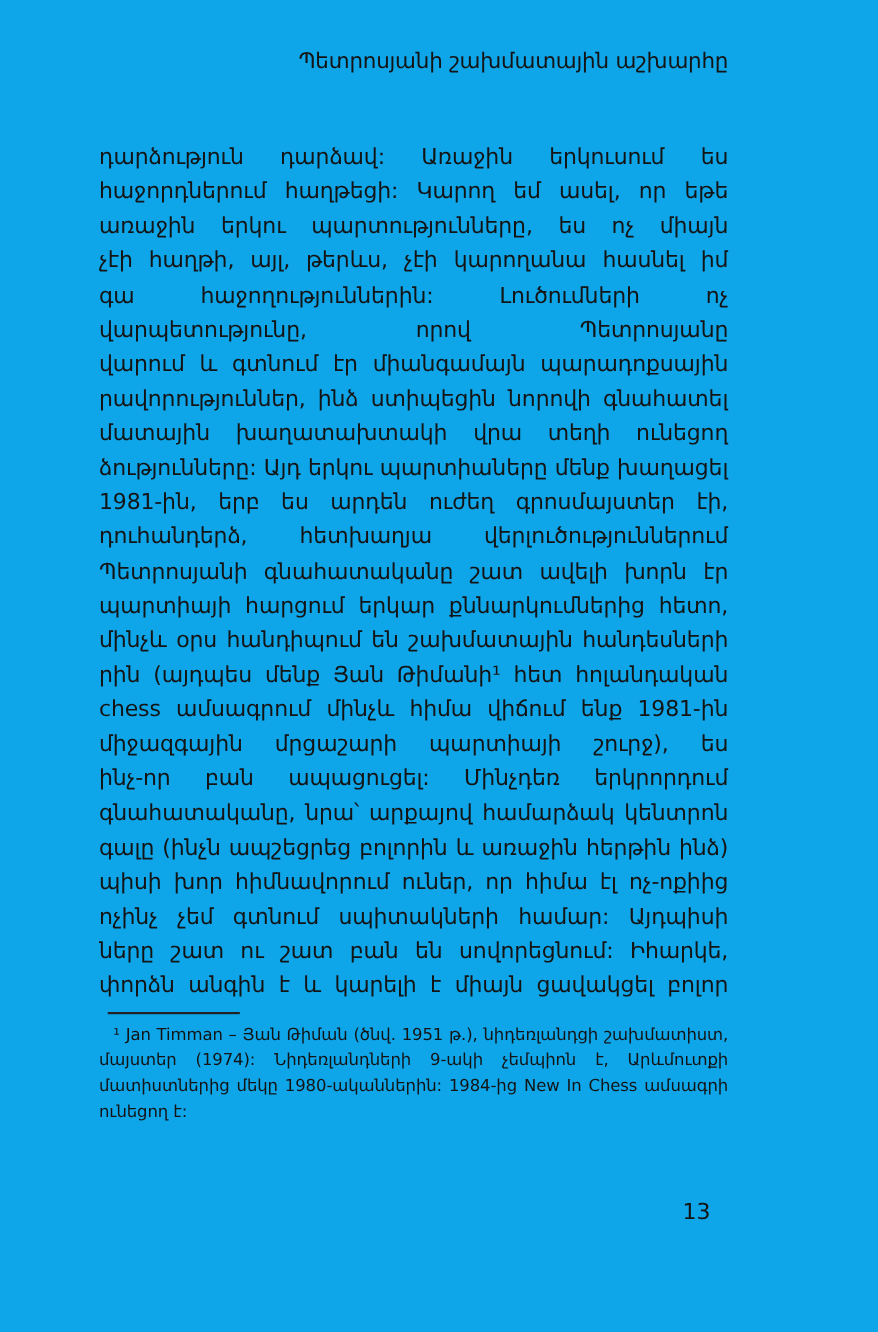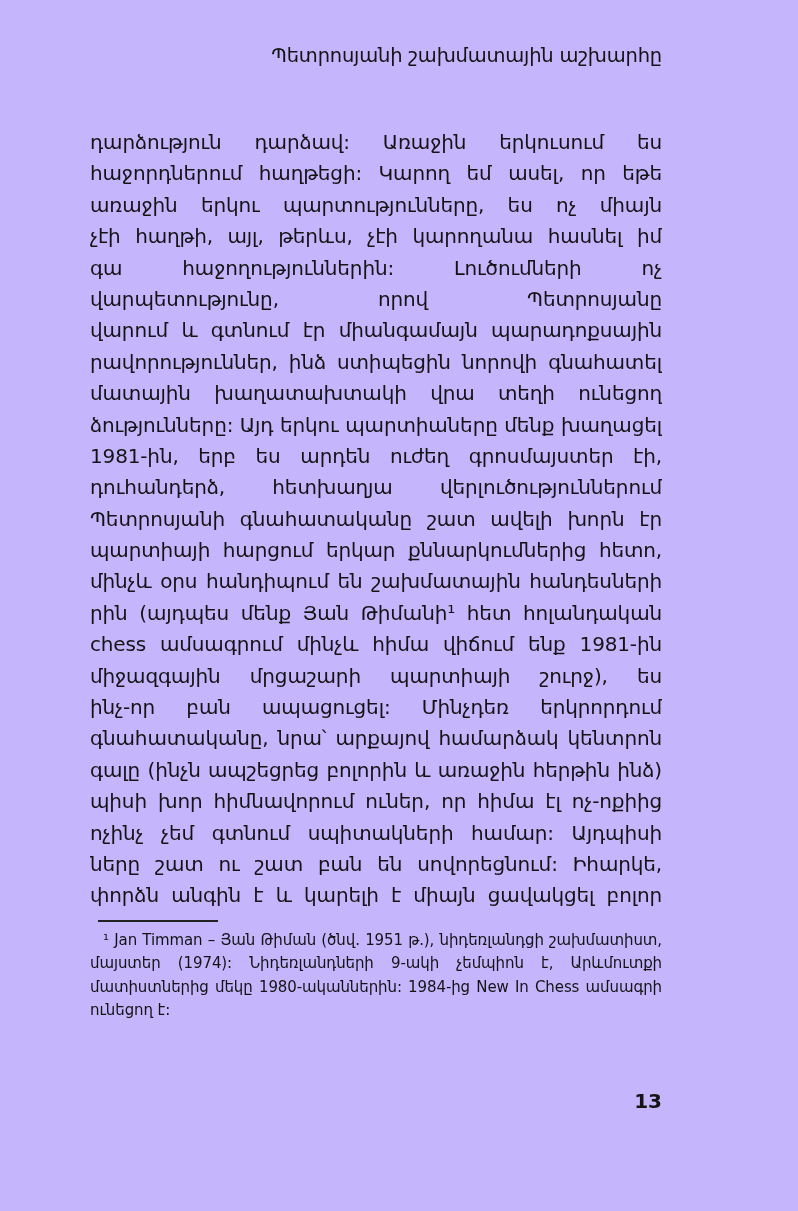--- a/index.html
+++ b/index.html
@@ -4,21 +4,21 @@
 <style>
   html, body {
     margin: 0;
     padding: 0;
     background: #ffffff;
   }
   .page {
     position: relative;
     width: 798px;
     height: 1211px;
-    background: #c4b5fd;
+    background: #0ea5e9;
     color: #111111;
     font-family: "DejaVu Sans", "Liberation Sans", sans-serif;
     overflow: hidden;
   }
   .running-header {
     position: absolute;
     top: 44px;
     left: 90px;
     width: 572px;
     text-align: right;
@@ -69,26 +69,25 @@
   }
   .footnote-line:first-child {
     text-indent: 13px;
   }
   .footnote-line:last-child {
     text-align-last: left;
   }
   .page-number {
     position: absolute;
     top: 1089px;
-    left: 90px;
+    left: 74px;
     width: 572px;
     text-align: right;
     font-size: 20px;
     color: #141414;
-    font-weight: bold;
   }
 </style>
 </head>
 <body>
 
 <div class="page">
 
   <div class="running-header">Պետրոսյանի շախմատային աշխարհը</div>
 
   <div class="body-text">

